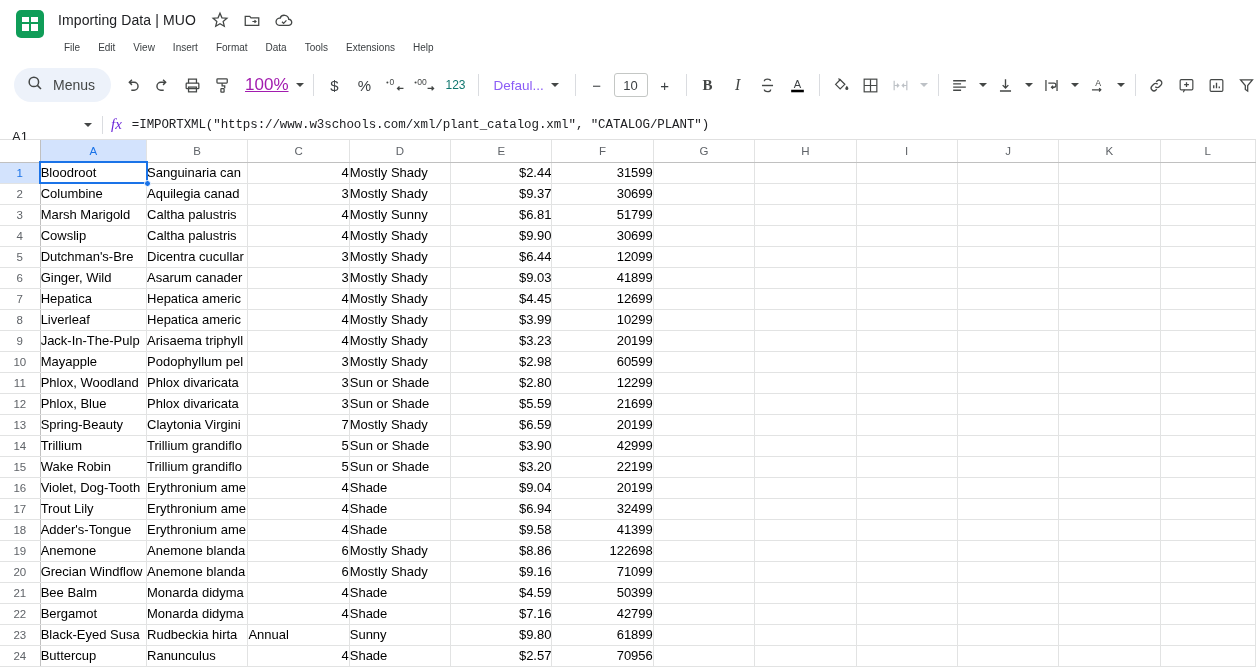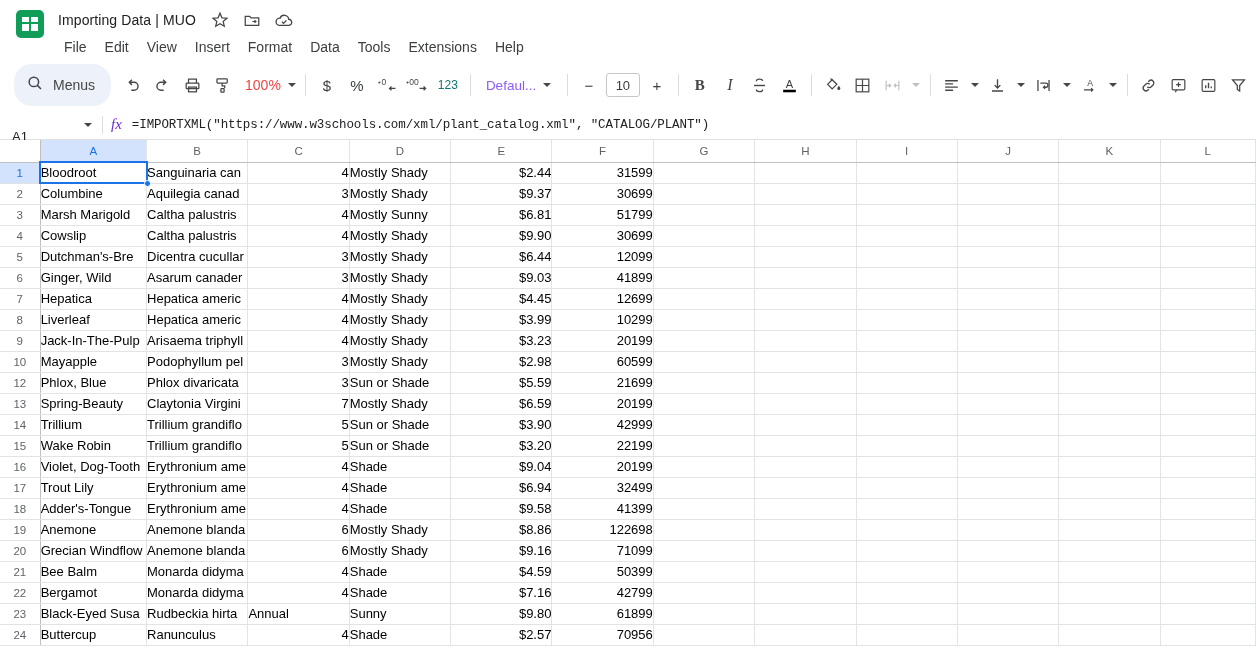--- a/index.html
+++ b/index.html
@@ -61,41 +61,41 @@
   .title-icon svg { display: block; }
 
   .menubar {
     display: flex;
     align-items: center;
     height: 24px;
     margin-top: 2px;
     gap: 0px;
   }
   .menu-item {
-    font-size: 14px;
+    font-size: 10px;
     color: #3c4043;
     padding: 2px 9px;
     border-radius: 4px;
     cursor: pointer;
     white-space: nowrap;
   }
   .menu-item:first-child { margin-left: -3px; }
 
   
   .toolbar {
     height: 50px;
     display: flex;
     align-items: center;
     padding: 0 6px 0 14px;
     background: #ffffff;
     overflow: hidden;
   }
   .tb-search {
     display: flex; align-items: center;
-    height: 42px;
+    height: 34px;
     background: #edf2fa;
     border-radius: 18px;
     padding: 0 16px 0 12px;
     margin-right: 6px;
     cursor: pointer;
     flex: 0 0 auto;
   }
   .tb-search .lbl {
     font-size: 14px; color: #444746; margin-left: 9px; white-space: nowrap;
   }
@@ -114,21 +114,21 @@
     width: 1px; height: 22px;
     background: #dadce0;
     margin: 0 6px;
     flex: 0 0 auto;
   }
   .tb-zoom {
     display: flex; align-items: center;
     height: 30px; padding: 0 3px 0 8px;
     border-radius: 4px; cursor: pointer; flex: 0 0 auto;
   }
-  .tb-zoom .lbl { font-size: 14px; color: #ef4444; }
+  .tb-zoom .lbl { font-size: 17px; color: #a21caf; text-decoration: underline; }
   .tb-font {
     display: flex; align-items: center;
     height: 30px; padding: 0 3px 0 9px;
     border-radius: 4px; cursor: pointer; flex: 0 0 auto;
     min-width: 84px;
   }
   .tb-font .lbl { font-size: 13.5px; color: #8b5cf6; white-space: nowrap; }
   .caret {
     width: 0; height: 0;
     border-left: 4px solid transparent;
@@ -695,20 +695,35 @@
           <td class="cell num">$2.98</td>
           <td class="cell num">60599</td>
           <td class="cell txt"></td>
           <td class="cell txt"></td>
           <td class="cell txt"></td>
           <td class="cell txt"></td>
           <td class="cell txt"></td>
           <td class="cell txt"></td>
         </tr>
         <tr>
+          <td class="rowhead">11</td>
+          <td class="cell txt">Phlox, Woodland</td>
+          <td class="cell txt">Phlox divaricata</td>
+          <td class="cell num">3</td>
+          <td class="cell txt">Sun or Shade</td>
+          <td class="cell num">$2.80</td>
+          <td class="cell num">12299</td>
+          <td class="cell txt"></td>
+          <td class="cell txt"></td>
+          <td class="cell txt"></td>
+          <td class="cell txt"></td>
+          <td class="cell txt"></td>
+          <td class="cell txt"></td>
+        </tr>
+        <tr>
           <td class="rowhead">12</td>
           <td class="cell txt">Phlox, Blue</td>
           <td class="cell txt">Phlox divaricata</td>
           <td class="cell num">3</td>
           <td class="cell txt">Sun or Shade</td>
           <td class="cell num">$5.59</td>
           <td class="cell num">21699</td>
           <td class="cell txt"></td>
           <td class="cell txt"></td>
           <td class="cell txt"></td>

